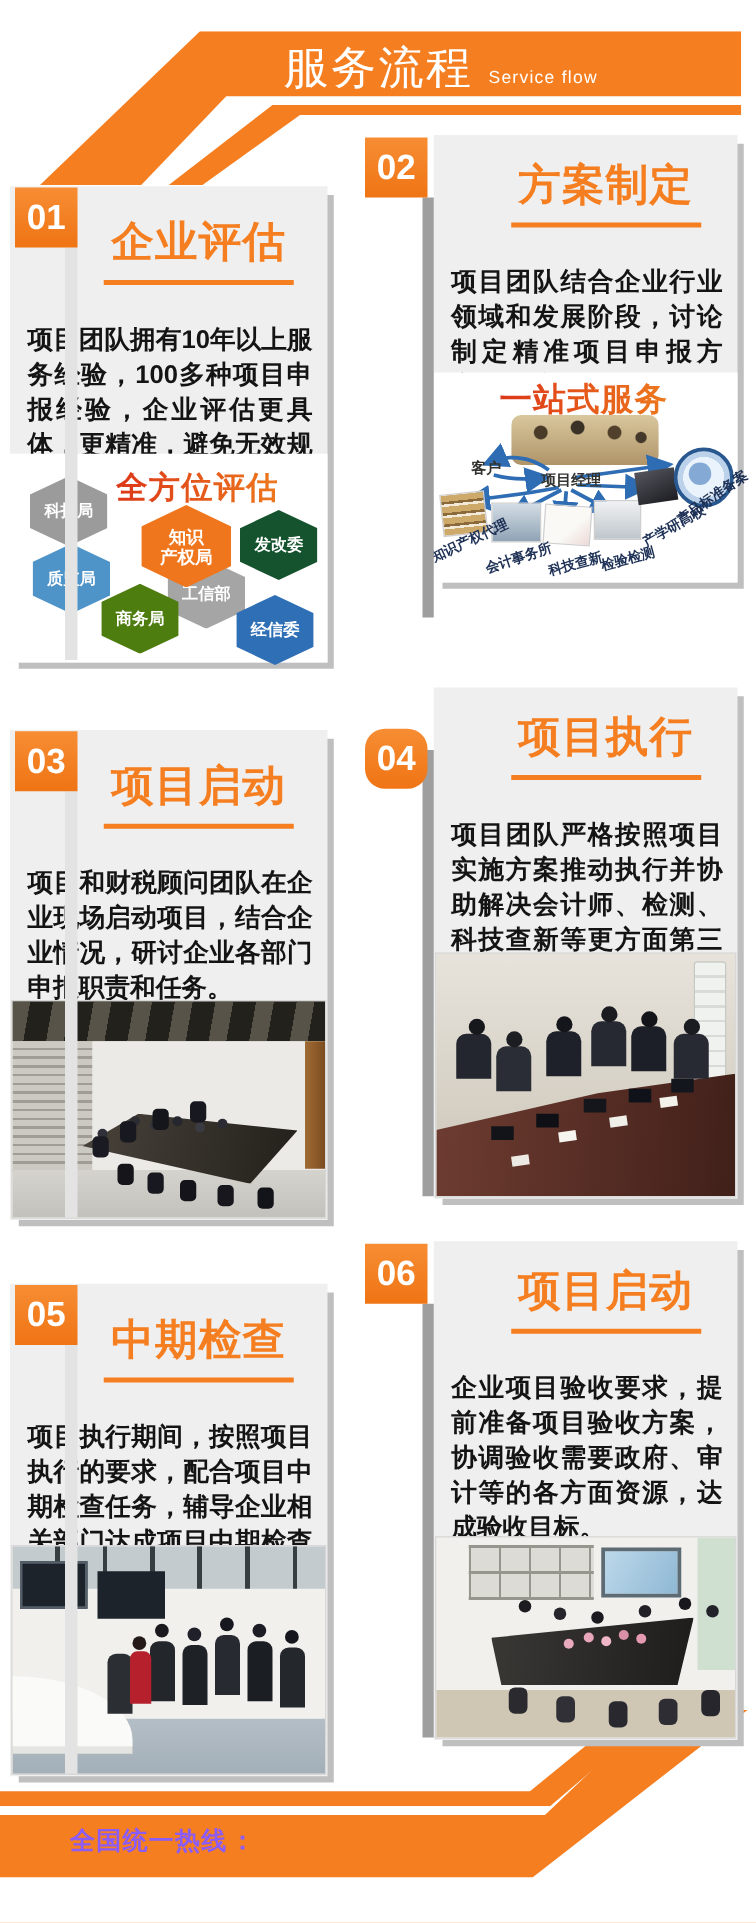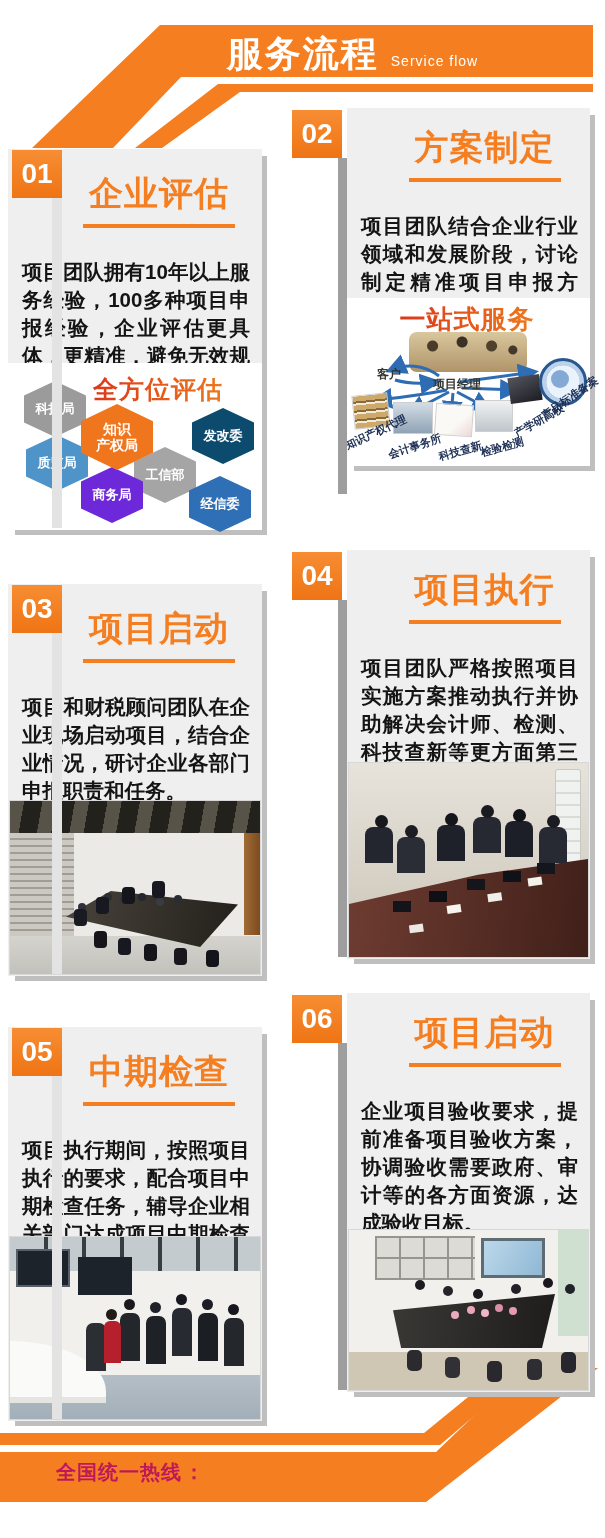--- a/index.html
+++ b/index.html
@@ -6,35 +6,35 @@
   .page{position:relative;width:605px;height:1538px;background:#fff;overflow:hidden;
         font-family:"Liberation Sans",sans-serif;}
   .deco{position:absolute;inset:0;pointer-events:none;}
   .hdr-band{background:#f57e20;clip-path:polygon(160px 25px,593px 25px,593px 77px,181px 77px,113px 148px,32px 148px);}
   .hdr-stripe{background:#f57e20;clip-path:polygon(218px 84px,593px 84px,593px 92px,240px 92px,162px 148px,135px 148px);}
   .ftr-band{background:#f57e20;clip-path:polygon(0 1452px,436px 1452px,524px 1368px,598px 1368px,426px 1502px,0 1502px);}
   .ftr-stripe{background:#f57e20;clip-path:polygon(0 1433px,424px 1433px,500px 1371px,527px 1371px,440px 1445px,0 1445px);}
 
   .hdr-title{position:absolute;left:130px;right:30px;top:30px;display:flex;justify-content:center;
              align-items:baseline;gap:12px;color:#fff;z-index:2;}
-  .hdr-zh{font-size:36px;font-weight:bold;letter-spacing:2px;}
+  .hdr-zh{font-size:36px;font-weight:normal;letter-spacing:2px;}
   .hdr-en{font-size:14px;letter-spacing:1px;}
 
   .panel{position:absolute;background:#efefef;box-shadow:6px 6px 0 -1px #bfbfbf;z-index:1;}
   #p1{left:8px;top:149px;width:254px;height:381px;}
   #p2{left:347px;top:108px;width:243px;height:358px;}
   #p3{left:8px;top:584px;width:254px;height:392px;}
   #p4{left:347px;top:550px;width:243px;height:409px;}
   #p5{left:8px;top:1027px;width:254px;height:394px;}
   #p6{left:347px;top:993px;width:243px;height:399px;}
 
   .sq{position:absolute;width:50px;height:48px;z-index:5;display:flex;align-items:center;justify-content:center;
       background:linear-gradient(180deg,#f78d33,#ef7414);color:#fff;font-size:28px;font-weight:bold;}
   #s1{left:12px;top:150px;}  #s2{left:292px;top:110px;}
-  #s3{left:12px;top:585px;}  #s4{left:292px;top:552px;}
+  #s3{left:12px;top:585px;}  #s4{left:292px;top:583px;border-radius:16px;}
   #s5{left:12px;top:1028px;} #s6{left:292px;top:995px;}
 
   .ribbon{position:absolute;z-index:2;}
   #r1{left:52px;top:198px;width:10px;height:330px;background:#e3e3e3;}
   #r3{left:52px;top:633px;width:10px;height:341px;background:#e3e3e3;}
   #r5{left:52px;top:1076px;width:10px;height:343px;background:#e3e3e3;}
   #r2{left:338px;top:158px;width:9px;height:336px;background:#9e9e9e;}
   #r4{left:338px;top:600px;width:9px;height:357px;background:#9e9e9e;}
   #r6{left:338px;top:1043px;width:9px;height:347px;background:#9e9e9e;}
 
@@ -158,21 +158,21 @@
   .ph6-table{left:44px;top:64px;width:162px;height:54px;background:linear-gradient(95deg,#3a3835,#1f1d1b);
      clip-path:polygon(0 30%,100% 0,92% 100%,5% 100%);}
   .ph6-items{left:118px;top:76px;width:8px;height:8px;border-radius:50%;background:#e9a6ba;
      box-shadow:14px 3px 0 #efb6c6,28px -2px 0 #d98fa8,-16px 5px 0 #e9aabb,42px 1px 0 #e49ab0;}
   .ph6-people{left:66px;top:50px;width:10px;height:10px;border-radius:50%;background:#1c1c20;
      box-shadow:28px 6px 0 #24242a,58px 9px 0 #1a1a20,96px 4px 0 #202026,128px -2px 0 #17171d,150px 4px 0 #22222a;}
   .ph6-chairs{left:58px;top:120px;width:15px;height:21px;border-radius:5px;background:#2b2b2f;
      box-shadow:38px 7px 0 #303036,80px 11px 0 #28282e,120px 9px 0 #2d2d33,154px 2px 0 #26262c;}
 
   
-  .ftr-text{position:absolute;left:56px;top:1459px;display:flex;align-items:center;color:#be185d;z-index:2;}
+  .ftr-text{position:absolute;left:56px;top:1459px;display:flex;align-items:center;color:#8b5cf6;z-index:2;}
   .ftr-label{font-size:20px;font-weight:bold;letter-spacing:1px;}
   .ftr-sep{font-size:20px;font-weight:bold;margin:0 4px 0 2px;}
   .ftr-num{font-size:37px;font-weight:bold;letter-spacing:1px;}
 </style>
 </head>
 <body>
 
 <div class="page">
 
   <div class="deco hdr-band"></div>
@@ -196,26 +196,26 @@
   <div class="ribbon" id="r6"></div>
 
   <div class="panel col1" id="p1">
     <div class="ptitle">
       <span>企业评估</span>
     </div>
     <div class="pdesc">项目团队拥有10年以上服务经验，100多种项目申报经验，企业评估更具体，更精准，避免无效规划和申报。</div>
     <div class="pmedia">
       <div class="eva-title">全方位评估</div>
       <div class="hex" id="hx-kjj" style="background: rgb(155, 155, 155);">科技局</div>
-      <div class="hex" id="hx-fgw" style="background: #0c4a6e;">发改委</div>
+      <div class="hex" id="hx-fgw" style="background: #14532d;">发改委</div>
       <div class="hex" id="hx-zjj" style="background: rgb(79, 148, 201);">质监局</div>
       <div class="hex" id="hx-gxb" style="background: rgb(165, 165, 165);">工信部</div>
       <div class="hex" id="hx-jxw" style="background: rgb(47, 111, 182);">经信委</div>
-      <div class="hex" id="hx-swj" style="background: #6d28d9;">商务局</div>
-      <div class="hex big" id="hx-zscq" style="background: rgb(240, 118, 29);">知识
+      <div class="hex" id="hx-swj" style="background: #4d7c0f;">商务局</div>
+      <div class="hex big" id="hx-zscq" style="background: rgb(240, 118, 29); margin-left: 32px;">知识
 产权局</div>
     </div>
   </div>
 
   <div class="panel col2" id="p2">
     <div class="ptitle">
       <span>方案制定</span>
     </div>
     <div class="pdesc">项目团队结合企业行业领域和发展阶段，讨论制定精准项目申报方案，制定具体项目申报时间和项目申报流程。</div>
     <div class="pmedia">

